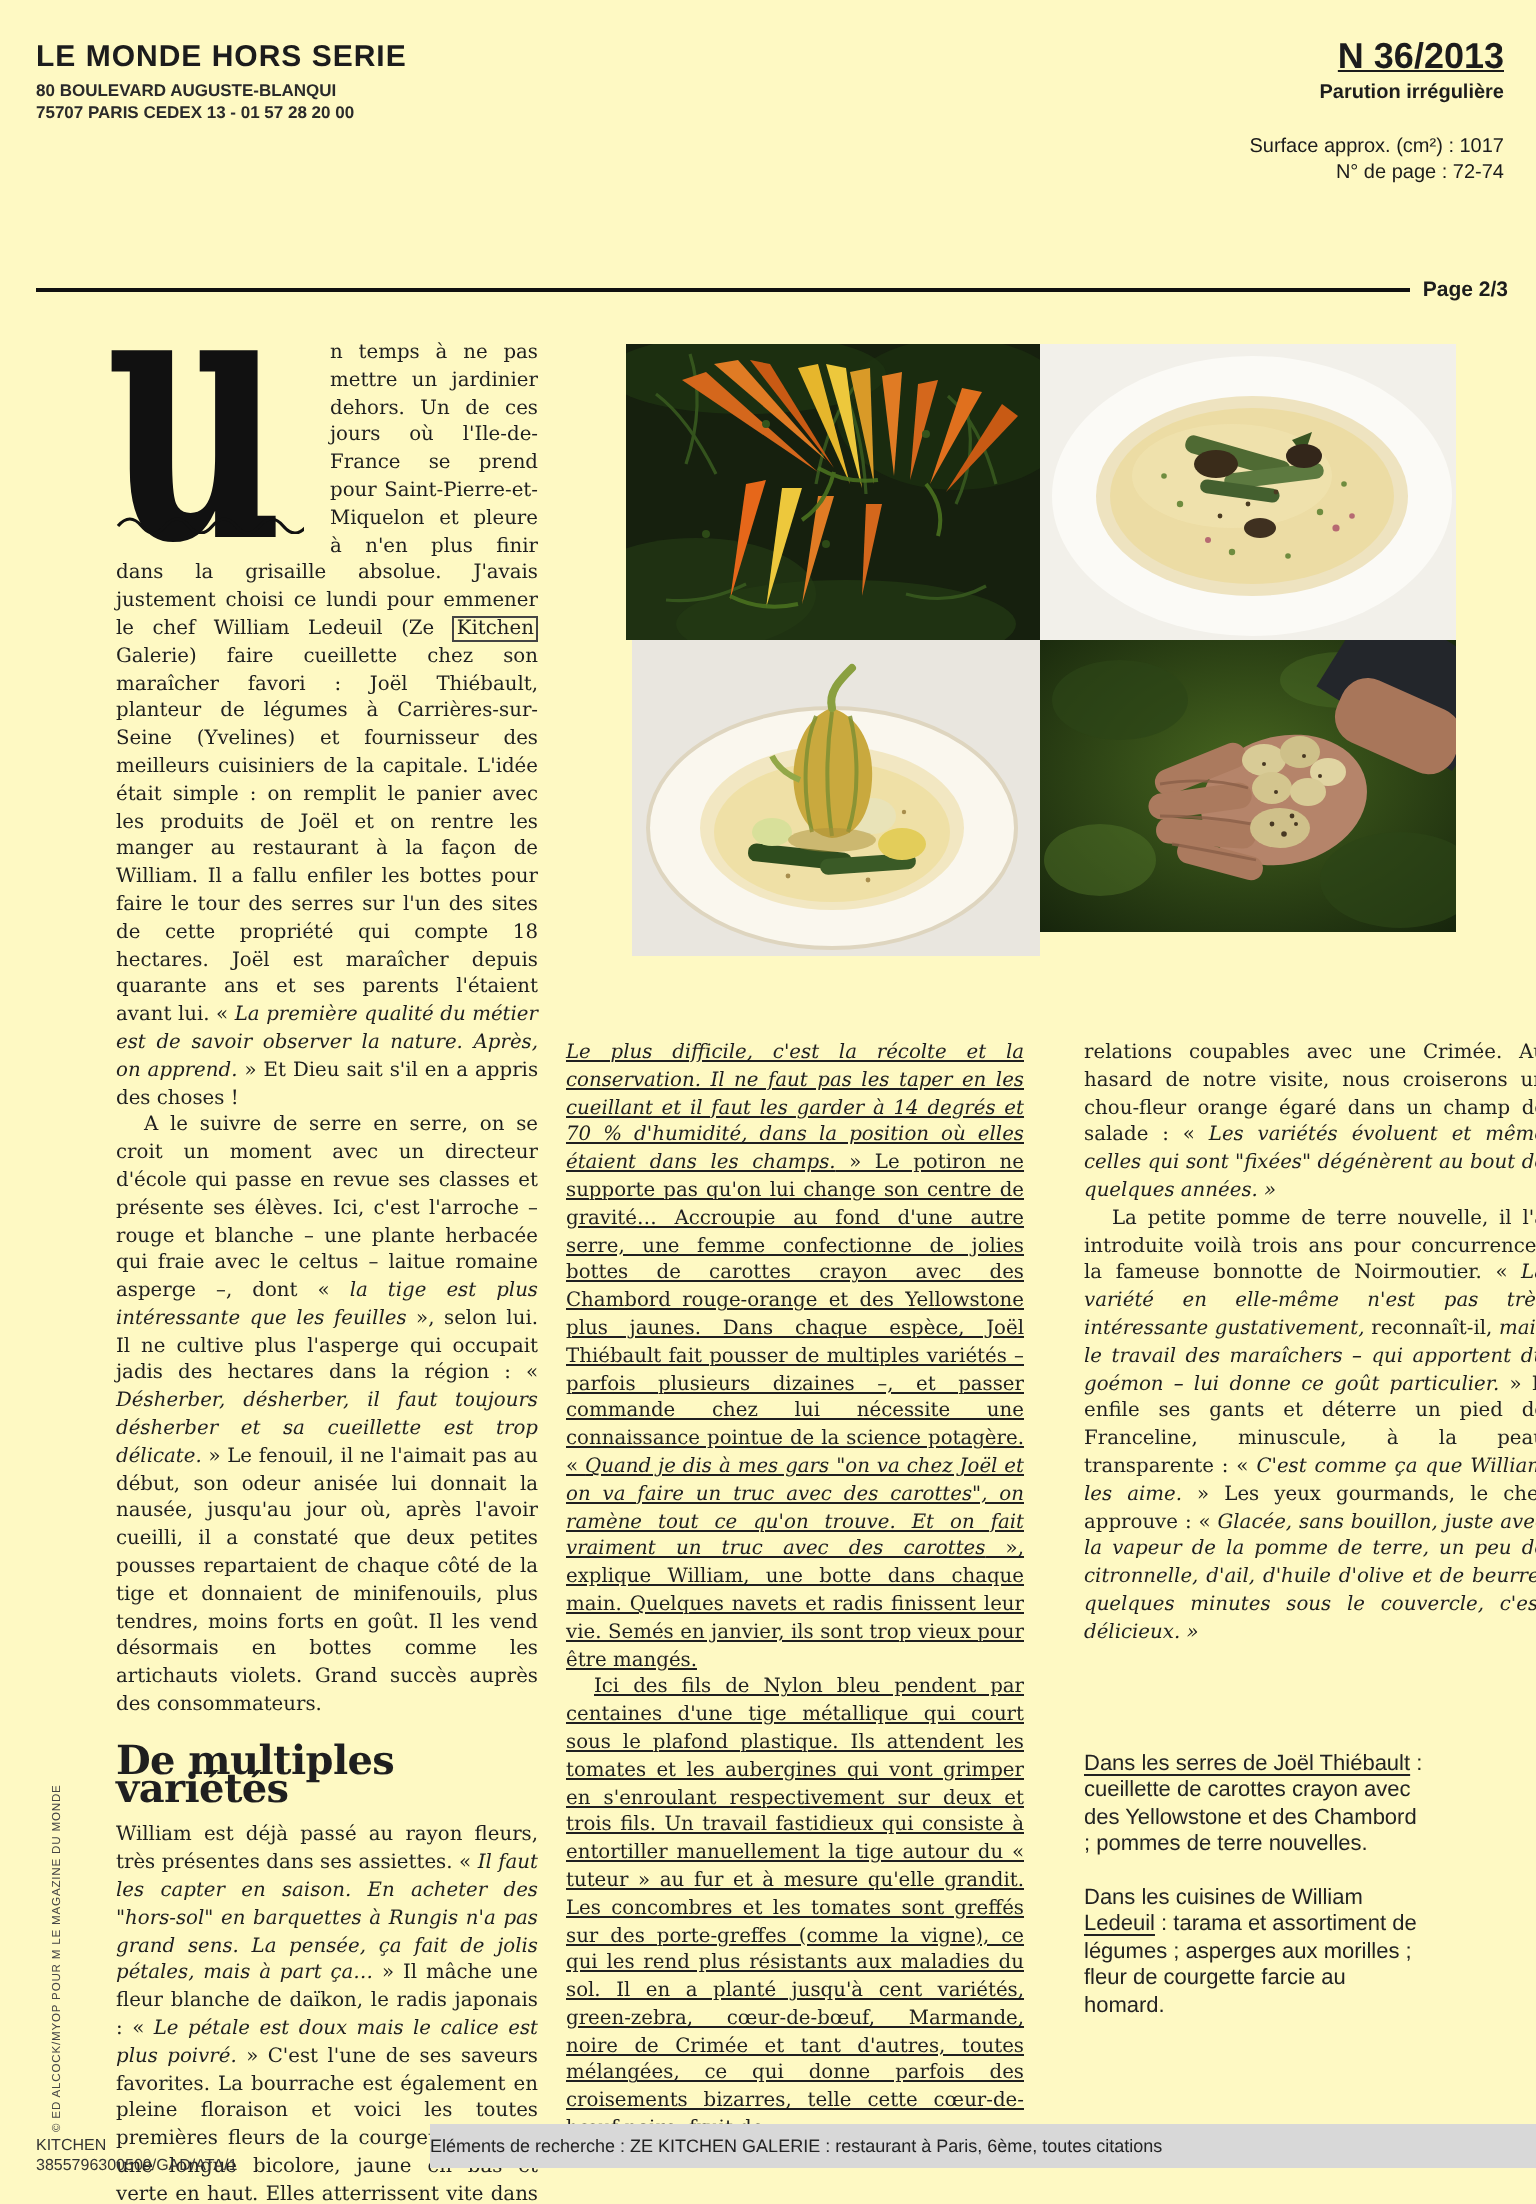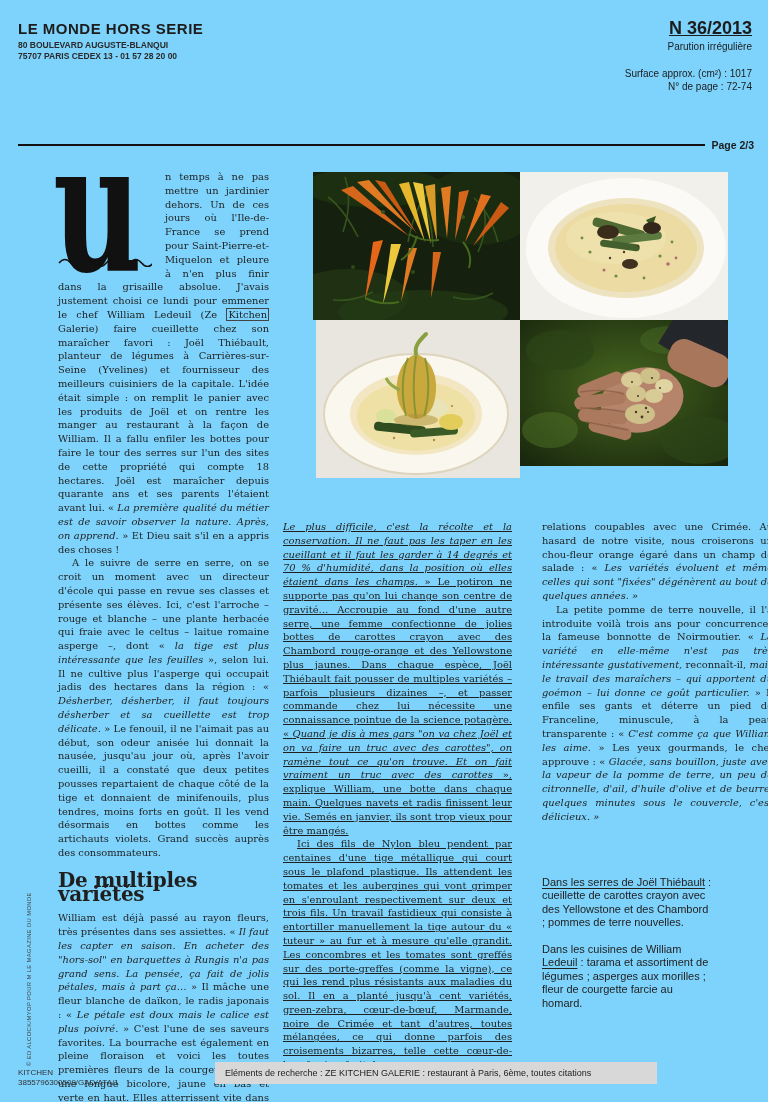--- a/index.html
+++ b/index.html
@@ -1,24 +1,24 @@
 <!DOCTYPE html>
 <html lang="fr"><head>
 <meta charset="utf-8">
 <style>
   html,body{margin:0;padding:0;background:#ffffff;}
-  .page{position:relative;width:768px;height:1102px;background:#7dd3fc;overflow:hidden;
+  .page{position:relative;width:768px;height:1102px;background:#fef9c3;overflow:hidden;
         font-family:"Liberation Sans",sans-serif;color:#1c1c1c;}
 
   
   .pub-title{position:absolute;left:18px;top:20px;font-size:15px;font-weight:bold;letter-spacing:.5px;}
   .pub-address{position:absolute;left:18px;top:40px;font-size:8.5px;line-height:10.5px;font-weight:bold;color:#2a2a2a;}
   .issue-block{position:absolute;right:16px;top:18px;text-align:right;}
   .issue-no{font-size:18px;font-weight:bold;text-decoration:underline;}
-  .issue-freq{font-size:10px;margin-top:2px;}
+  .issue-freq{font-size:10px;margin-top:2px;font-weight:bold;}
   .surface-block{position:absolute;right:16px;top:68px;text-align:right;font-size:10px;line-height:12.5px;}
   .rule-row{position:absolute;left:18px;right:14px;top:139px;display:flex;align-items:center;}
   .rule-line{flex:1;height:0;border-top:2px solid #111;}
   .rule-label{margin-left:6px;font-size:10.5px;font-weight:bold;white-space:nowrap;}
 
   
   .article{position:absolute;left:58px;top:170px;width:692px;height:860px;
            font-family:"DejaVu Serif",serif;font-size:9.9px;line-height:13.8px;
            text-align:justify;color:#1f1f1f;}
   .col{position:absolute;top:0;}
@@ -52,22 +52,22 @@
             font-size:11px;line-height:13.5px;text-align:left;color:#222;}
   .captions p{margin:0 0 13px 0;text-indent:0;}
 
   
   .credit{position:absolute;left:26px;top:1066px;transform:rotate(-90deg);transform-origin:0 0;
           font-size:5.8px;letter-spacing:.4px;white-space:nowrap;color:#444;
           font-family:"Liberation Sans",sans-serif;}
 
   
   .footer-ref{position:absolute;left:18px;top:1068px;font-size:8px;line-height:9.5px;color:#333;}
-  .search-band{position:absolute;left:215px;top:1062px;width:442px;height:22px;background:#d8d8d8;
-               font-size:9px;line-height:22px;padding-left:10px;box-sizing:border-box;color:#222;
+  .search-band{position:absolute;left:215px;top:1062px;width:553px;height:22px;background:#d8d8d8;
+               font-size:9px;line-height:22px;box-sizing:border-box;color:#222;
                white-space:nowrap;overflow:hidden;}
 </style>
 </head>
 <body>
 
 <div class="page">
 
   <div class="pub-title">LE MONDE HORS SERIE</div>
   <div class="pub-address">
     <div>80 BOULEVARD AUGUSTE-BLANQUI</div>

